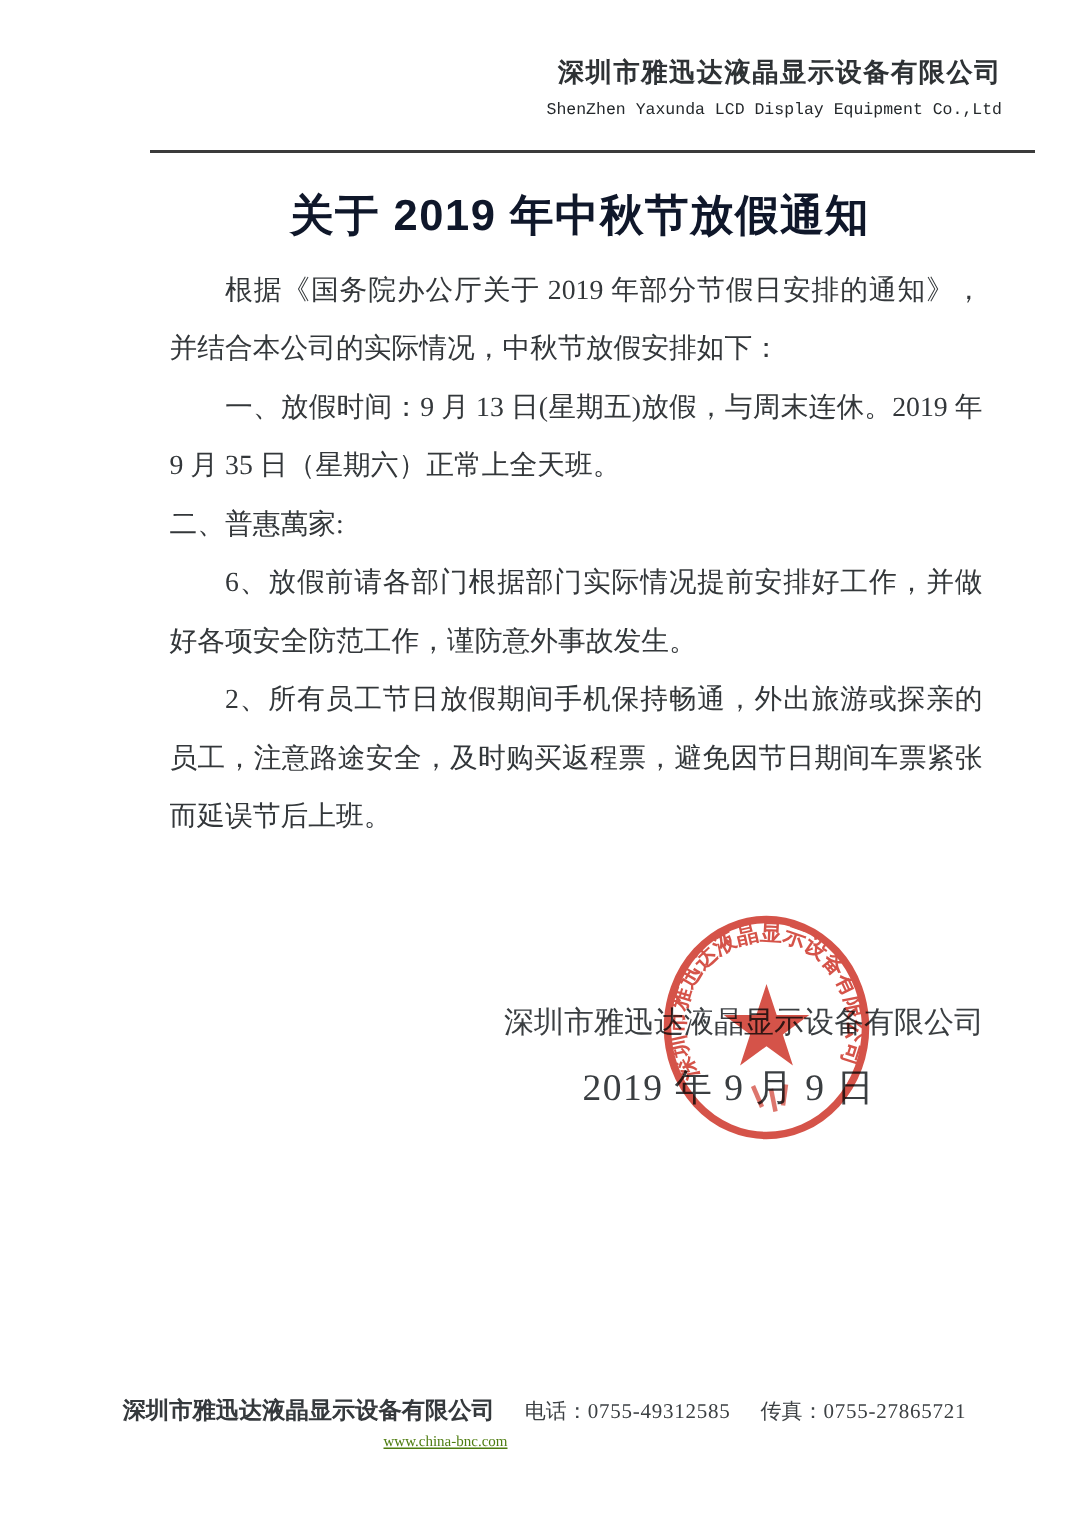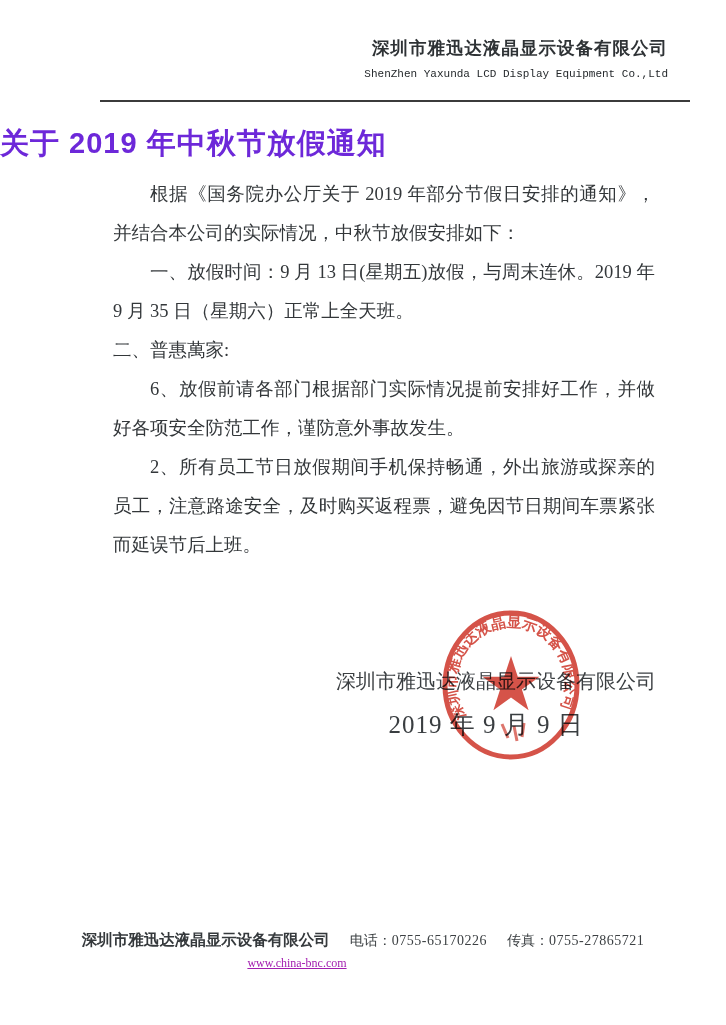--- a/index.html
+++ b/index.html
@@ -25,22 +25,22 @@
   .logo-tagline{
     margin-top:1px;font-family:var(--sans);font-weight:700;font-size:15px;
     color:#c23a2e;letter-spacing:1.5px;white-space:nowrap;
   }
   .header-right{position:absolute;left:300px;top:36px;width:368px;text-align:right;}
   .header-cn{font-family:var(--sans);font-weight:700;font-size:17.5px;color:#2e3235;letter-spacing:1px;}
   .header-en{margin-top:8px;font-family:var(--mono);font-size:11px;color:#24282b;white-space:nowrap;}
   .header-rule{position:absolute;left:100px;top:100px;width:590px;height:2px;background:#3b3b3b;}
   
   .doc-title{
-    position:absolute;left:0;top:124px;width:580px;text-align:left;
-    font-family:var(--sans);font-weight:700;font-size:29px;color:#6d28d9;letter-spacing:1px;
+    position:absolute;left:0;top:124px;width:580px;text-align:right;
+    font-family:var(--sans);font-weight:700;font-size:29px;color:#0f172a;letter-spacing:1px;
   }
   
   .doc-body{position:absolute;left:113px;top:175px;width:542px;}
   .doc-body p{
     margin:0;font-size:18.5px;line-height:39px;text-align:justify;
     text-indent:2em;color:var(--ink);
   }
   .doc-body p.no-indent{text-indent:0;}
   
   .signature{position:absolute;left:336px;top:668px;width:300px;text-align:center;}
@@ -55,21 +55,21 @@
   .footer-line1{
     position:absolute;left:0;top:930px;width:726px;
     display:flex;justify-content:center;align-items:baseline;gap:20px;
     white-space:nowrap;
   }
   .footer-company{font-family:var(--sans);font-weight:700;font-size:15.5px;color:#35393c;}
   .footer-contact{font-size:14px;color:#3c4043;}
   .footer-contact .num{font-family:var(--serif);letter-spacing:.5px;}
   .footer-line2{
     position:absolute;left:0;top:956px;width:594px;text-align:center;
-    font-size:12px;color:#a21caf;
+    font-size:10px;color:#4d7c0f;
   }
   .footer-line2 span{text-decoration:underline;}
 </style>
 </head>
 <body>
 
 <div class="page">
 
   <div class="header-right">
     <div class="header-cn">深圳市雅迅达液晶显示设备有限公司</div>
@@ -103,20 +103,20 @@
     <polygon fill="#cf3b2f" points="75,50 81.8,70.7 103.5,70.7 85.9,83.6 92.6,104.3 75,91.5 57.4,104.3 64.1,83.6 46.5,70.7 68.2,70.7"></polygon>
     <g stroke="#cf3b2f" stroke-width="3" opacity="0.8">
       <path d="M 66 118 l 6 14" fill="none"></path>
       <path d="M 78 120 l 3 15" fill="none"></path>
       <path d="M 88 117 l -2 14" fill="none"></path>
     </g>
   </svg>
 
   <div class="footer-line1">
     <span class="footer-company">深圳市雅迅达液晶显示设备有限公司</span>
-    <span class="footer-contact"><span>电话：</span><span class="num">0755-65170226</span></span>
+    <span class="footer-contact"><span>电话：</span><span class="num">0755-49312585</span></span>
     <span class="footer-contact"><span>传真：</span><span class="num">0755-27865721</span></span>
   </div>
   <div class="footer-line2">
     <span>www.china-bnc.com</span>
   </div>
 
 </div>
 
 </body></html>

